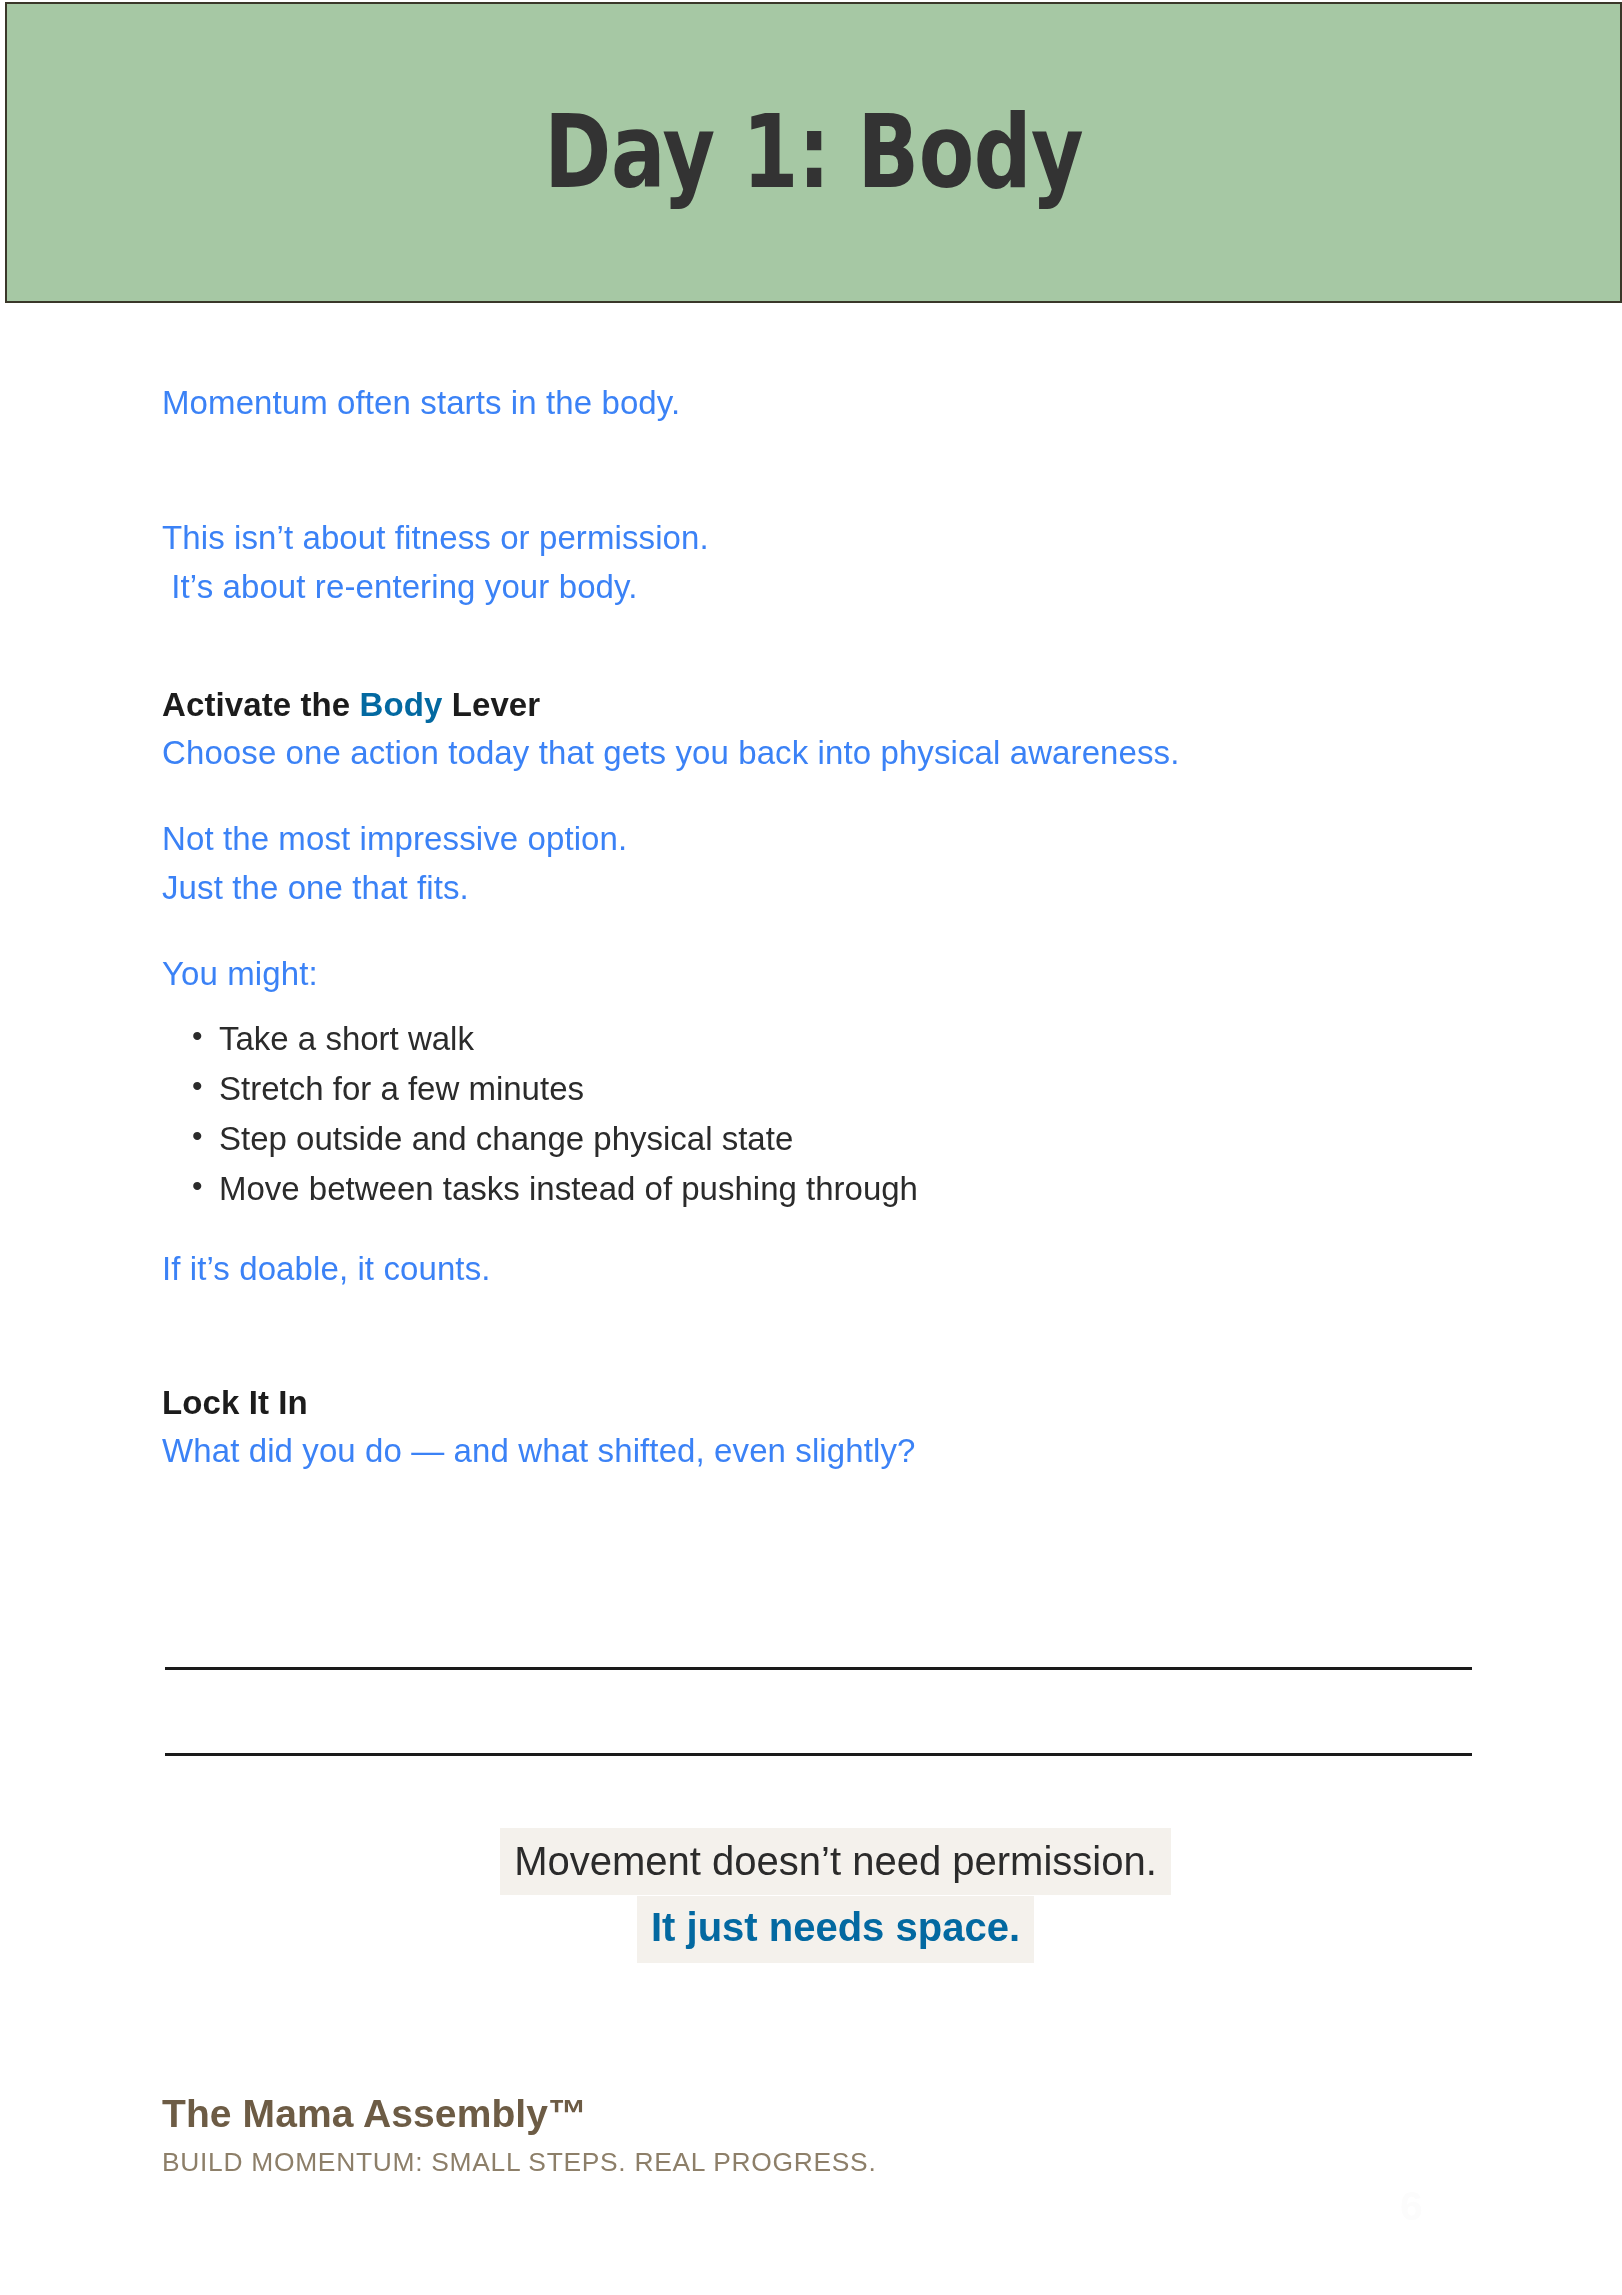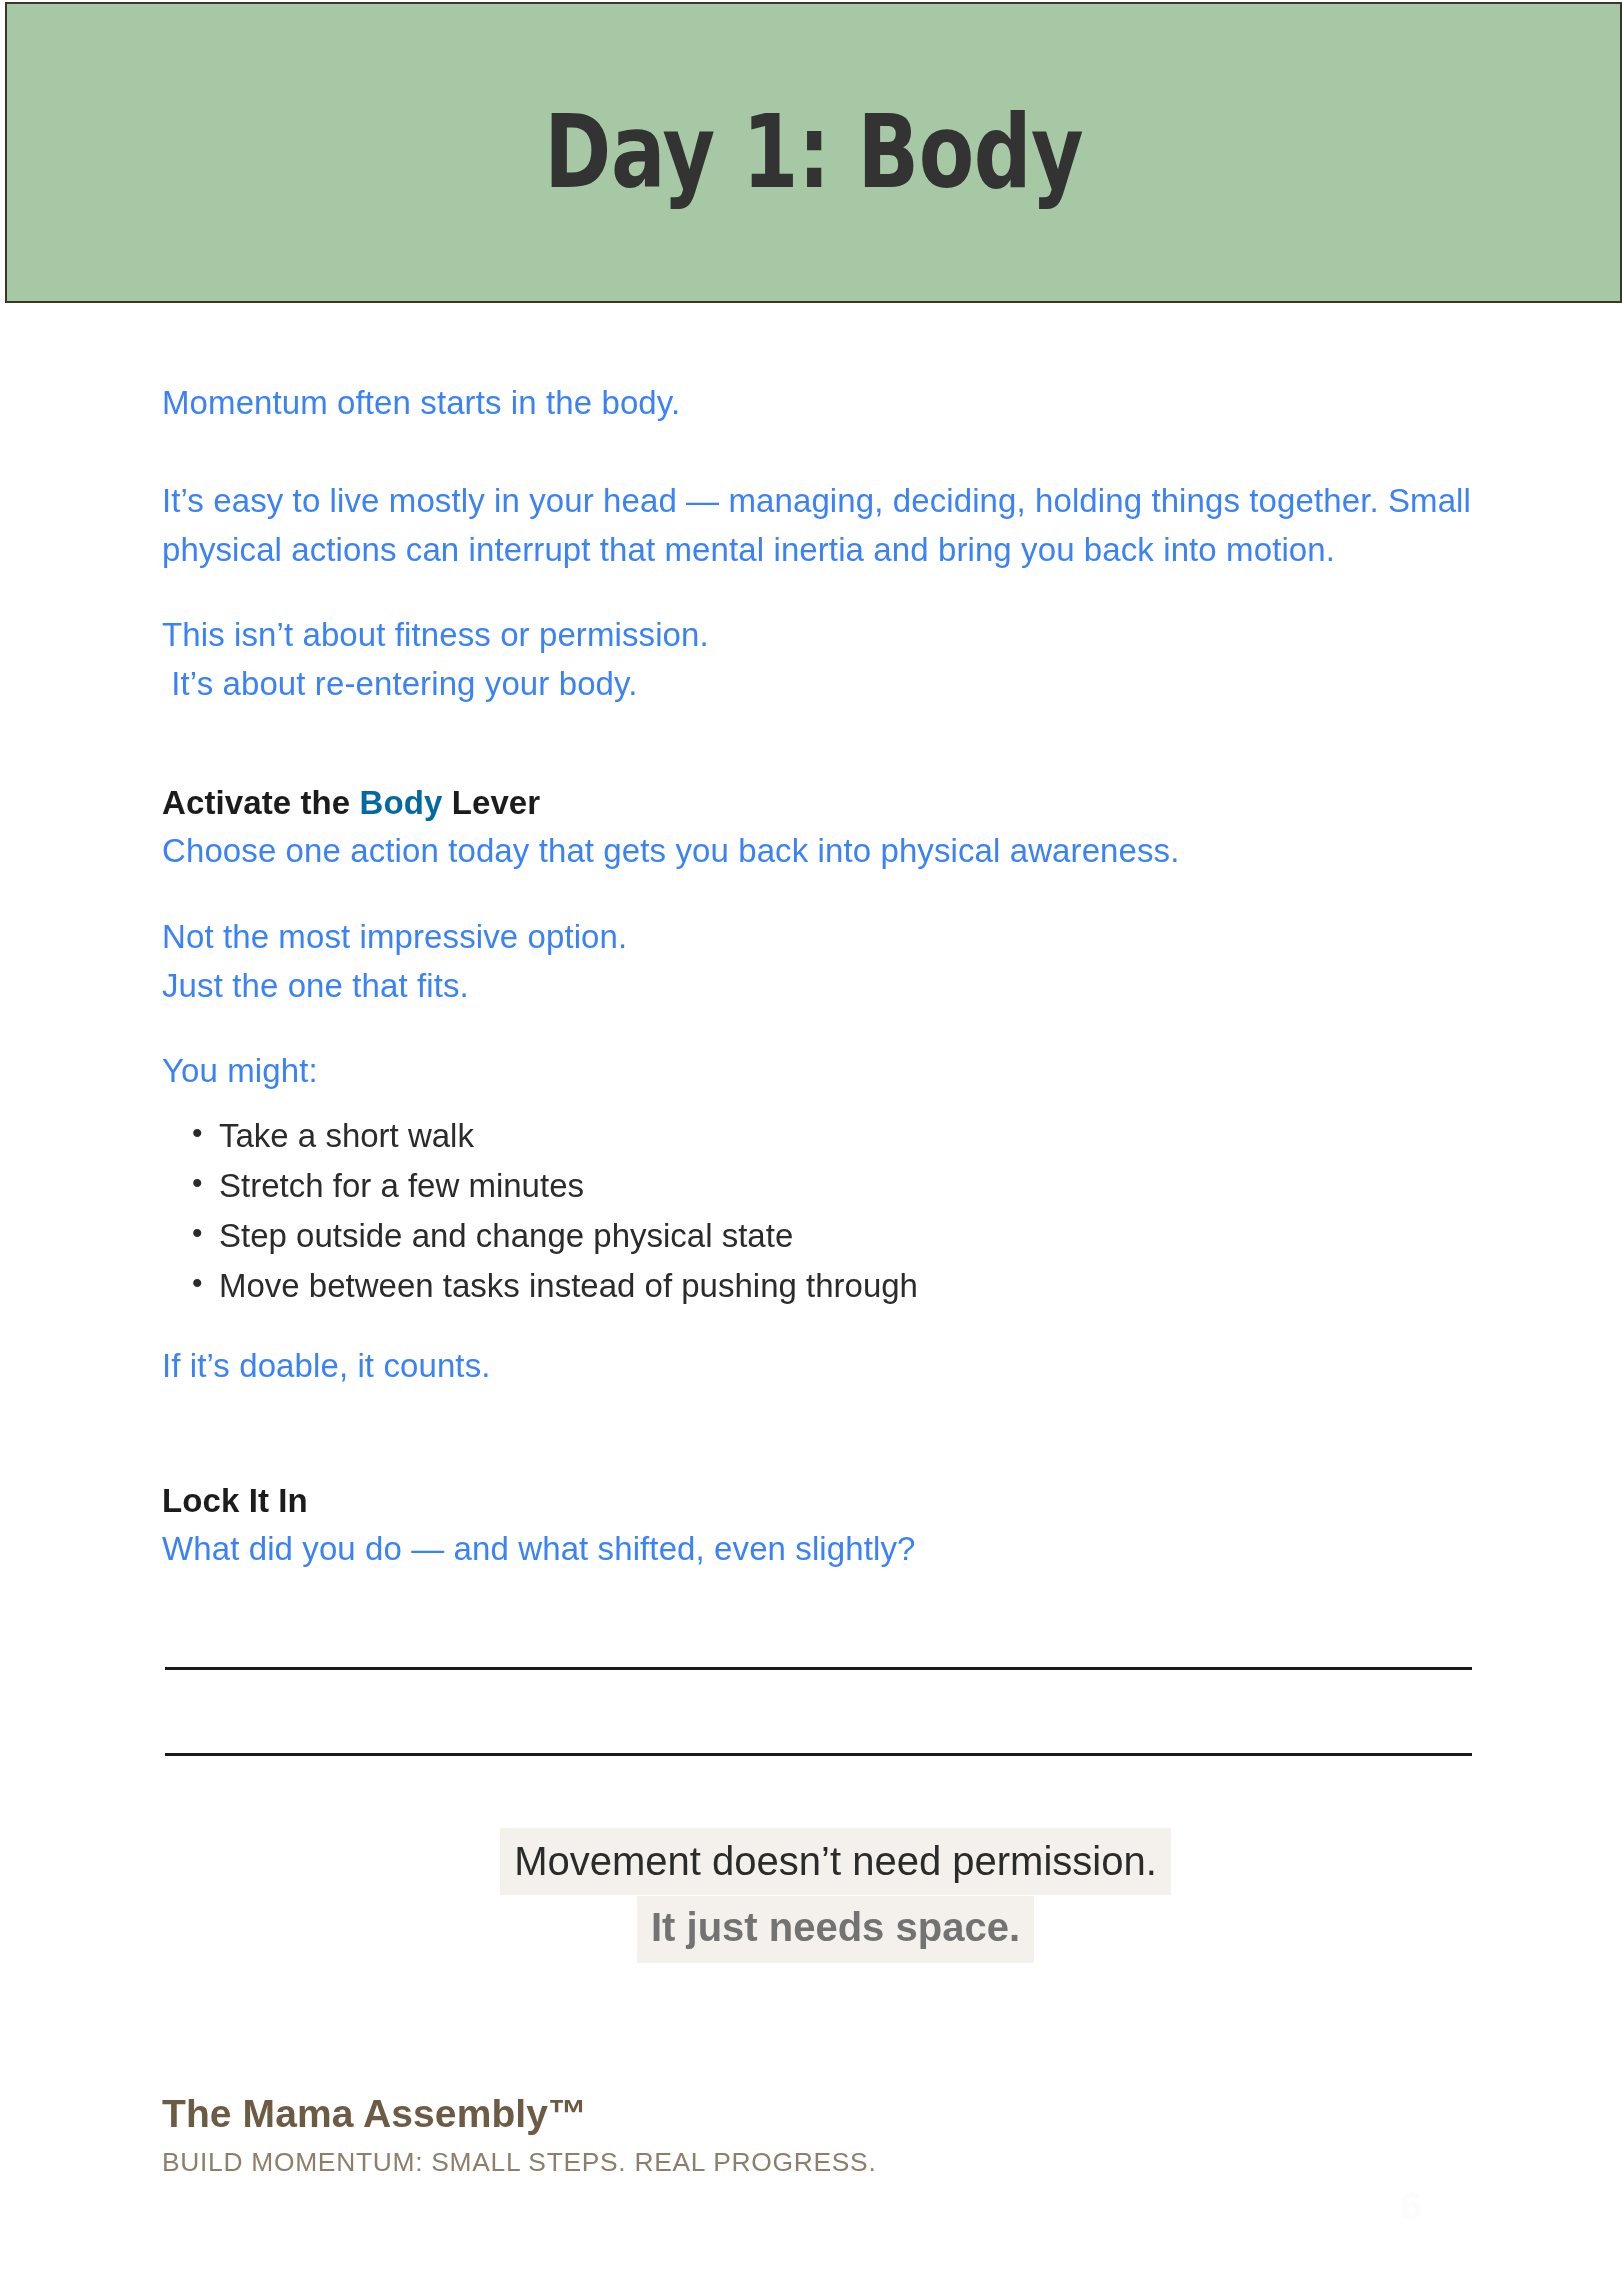--- a/index.html
+++ b/index.html
@@ -127,21 +127,21 @@
     color: #2b2b2b;
     padding: 4.6px 13.8px 4.6px 13.8px;
     font-weight: 400;
   }
 
   .quote-line-2 {
     display: inline-block;
     background: #f4f1ec;
     font-size: 40px;
     line-height: 1.44;
-    color: #737373;
+    color: #0369a1;
     font-weight: bold;
     padding: 3.4px 13.8px 5.7px 13.8px;
     margin-top: 1.1px;
   }
 
   
   .footer {
     position: absolute;
     left: 162px;
     top: 2089px;
@@ -181,21 +181,20 @@
 <div class="header-band">
   <div class="header-title">Day 1: Body</div>
 </div>
 
 <div class="content">
 
   <div class="para">Momentum often starts in the body.</div>
 
   <div class="gap-lg"></div>
 
-  <div class="para">It’s easy to live mostly in your head — managing, deciding, holding things together. Small physical actions can interrupt that mental inertia and bring you back into motion.</div>
 
   <div class="gap-md"></div>
 
   <div class="para">This isn’t about fitness or permission.</div>
   <div class="para" style="white-space:pre;"> It’s about re-entering your body.</div>
 
   <div class="gap-xl"></div>
 
   <div class="section-heading">
     <span>Activate the </span><span class="accent">Body</span><span> Lever</span>

